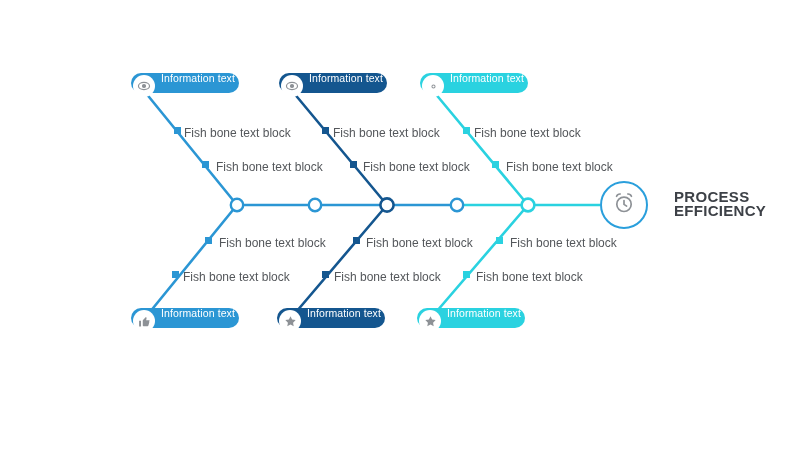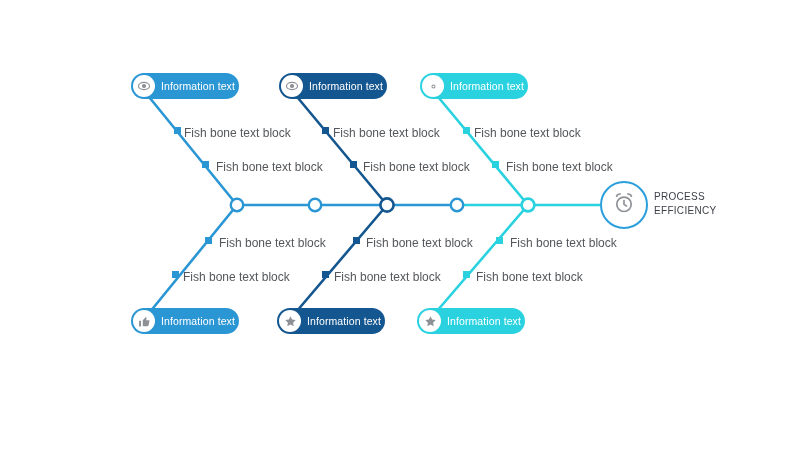--- a/index.html
+++ b/index.html
@@ -5,22 +5,22 @@
   html,body{margin:0;padding:0;}
   body{
     width:800px;height:450px;background:#ffffff;
     font-family:"Liberation Sans","DejaVu Sans",sans-serif;
     overflow:hidden;position:relative;
   }
   #stage{position:absolute;left:0;top:0;width:800px;height:450px;}
   svg.diagram{position:absolute;left:0;top:0;width:800px;height:450px;}
 
   .pill{
-    position:absolute;height:26px;border-radius:13px;
-    display:flex;align-items:center;box-sizing:border-box;
+    position:absolute;height:20px;border-radius:13px;
+    display:flex;box-sizing:border-box;
     padding-left:30px;padding-right:14px;white-space:nowrap;
   }
   .pill .pill-label{
     color:#ffffff;font-size:10.5px;letter-spacing:.1px;line-height:1;
   }
   .pill .badge{
     position:absolute;left:2px;top:2px;width:22px;height:22px;border-radius:11px;
     background:#ffffff;display:flex;align-items:center;justify-content:center;
   }
   .pill .badge svg{display:block;}
@@ -29,22 +29,22 @@
     position:absolute;color:#54575b;font-size:12px;white-space:nowrap;line-height:1;
   }
 
   .result{position:absolute;}
   .result .rcircle{
     position:absolute;left:0;top:0;width:48px;height:48px;border-radius:24px;
     background:#ffffff;border:2px solid #2a9fdc;box-sizing:border-box;
     display:flex;align-items:center;justify-content:center;
   }
   .result .rtext{
-    position:absolute;left:54px;top:9px;color:#3d4147;font-size:10px;
-    font-weight:normal;line-height:14px;letter-spacing:.3px;white-space:nowrap;
+    position:absolute;left:74px;top:9px;color:#3d4147;font-size:15px;
+    font-weight:bold;line-height:14px;letter-spacing:.3px;white-space:nowrap;
   }
   .result .rtext span{display:block;}
 </style>
 </head>
 <body>
 
 <div id="stage">
 
   <svg class="diagram" viewBox="0 0 800 450">
 

